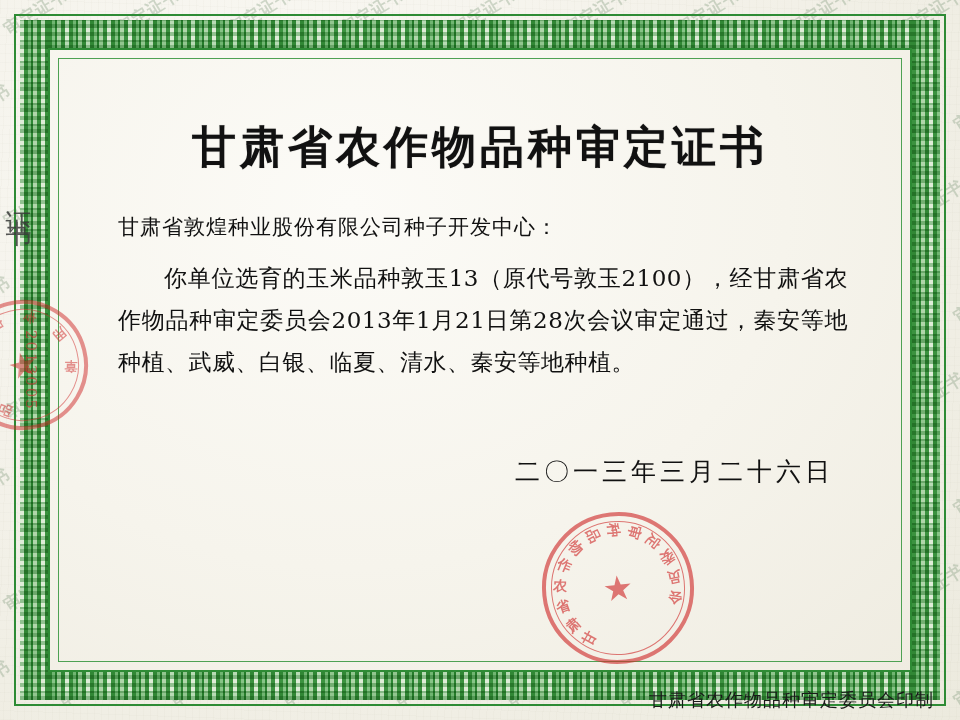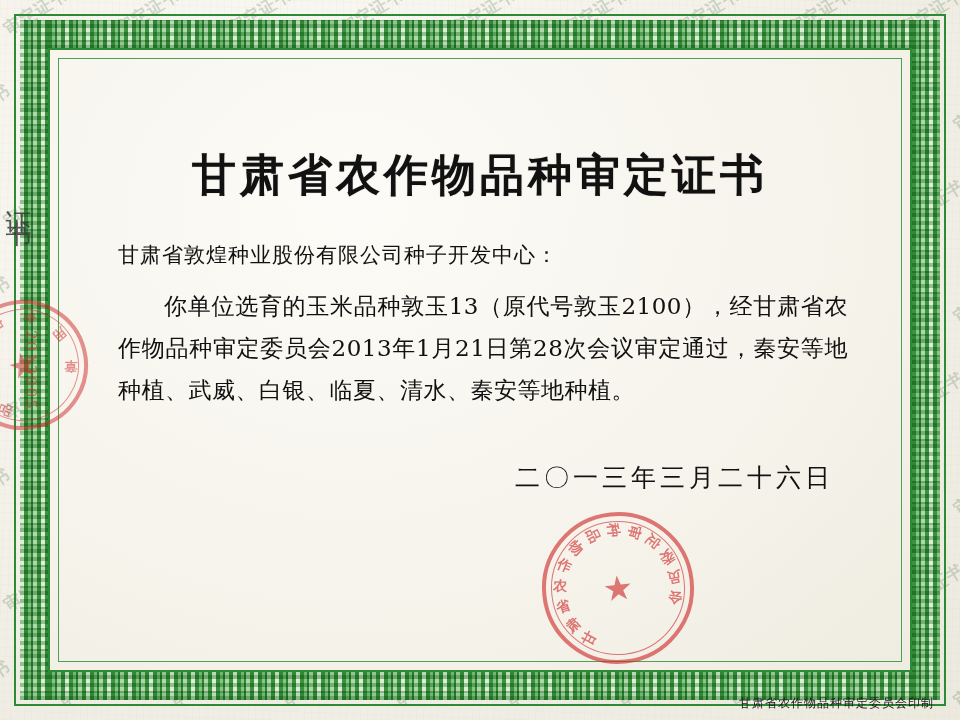--- a/index.html
+++ b/index.html
@@ -111,21 +111,21 @@
 
   
   .content {
     position: absolute;
     left: 70px; top: 70px;
     width: 820px; height: 580px;
     z-index: 5;
   }
 
   .cert-title {
-    margin-top: 76px;
+    margin-top: 48px;
     text-align: center;
     font-family: "DejaVu Serif", "Liberation Serif", serif;
     font-size: 44px;
     font-weight: 700;
     letter-spacing: 4px;
     color: #111111;
     text-shadow: 0 0 1px rgba(0,0,0,0.35);
   }
 
   .cert-number {
@@ -156,35 +156,35 @@
     font-size: 23px;
     line-height: 42px;
     color: #111;
     text-align: justify;
     letter-spacing: 0.5px;
   }
   .body-text p { margin: 0; }
   .indent { text-indent: 46px; }
 
   .date-line {
-    margin-top: 50px;
+    margin-top: 72px;
     text-align: right;
     padding-right: 56px;
     font-family: "DejaVu Serif", "Liberation Serif", serif;
     font-size: 25px;
     letter-spacing: 4px;
     color: #111;
   }
 
   .footer-line {
     position: absolute;
     right: 26px;
     bottom: 8px;
     font-family: Liberation Serif, serif;
-    font-size: 12px;
+    font-size: 18px;
     color: #1a1a1a;
     letter-spacing: 1px;
     z-index: 6;
   }
 
   
   .seal {
     position: absolute;
     border-radius: 50%;
     pointer-events: none;

